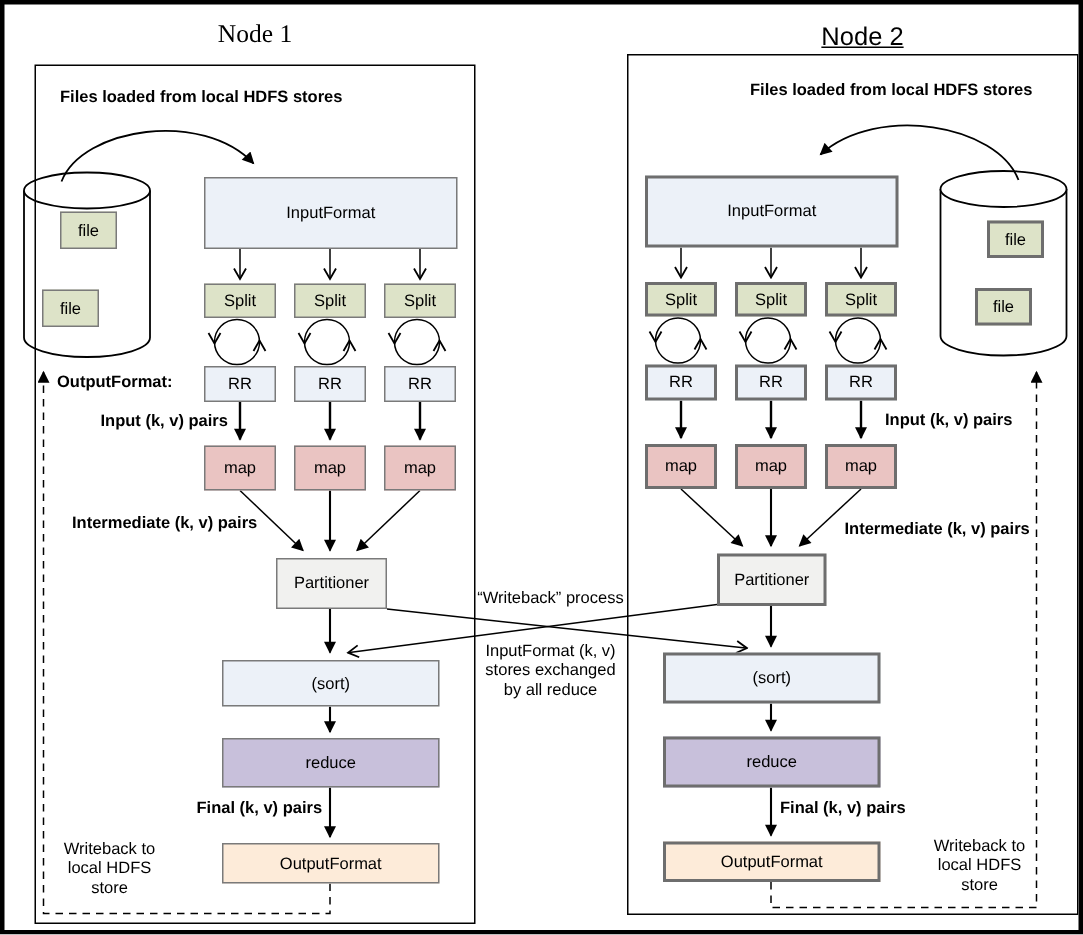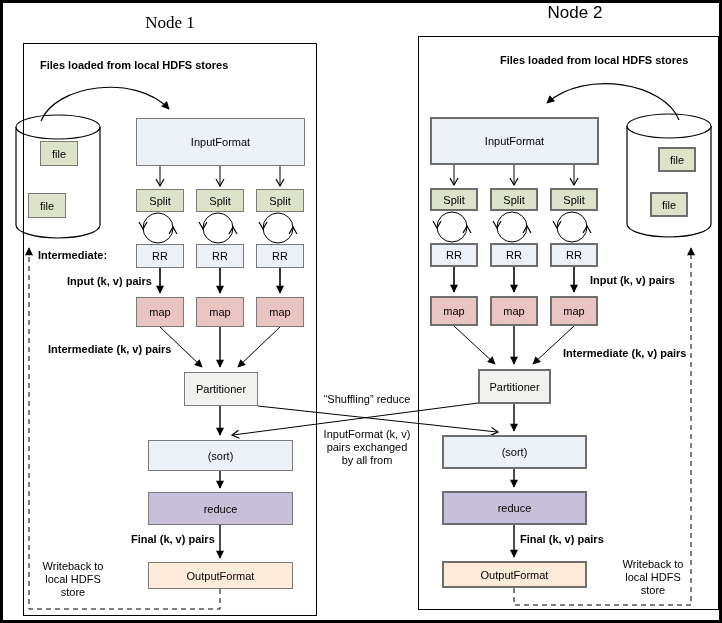--- a/index.html
+++ b/index.html
@@ -92,34 +92,34 @@
       <path d="M571,323 L530,361" marker-end="url(#mfill)"></path>
       <path d="M511,401 L511,428" stroke-width="1.4" marker-end="url(#mfill)"></path>
       <path d="M511,466 L511,484" stroke-width="1.4" marker-end="url(#mfill)"></path>
       <path d="M511,522 L511,554" stroke-width="1.4" marker-end="url(#mfill)"></path>
       <path d="M511,585 L511,602 L688,602 L688,245" stroke-dasharray="5,4" marker-end="url(#mfill)"></path>
       <path d="M475,400 L230,432" marker-end="url(#mvee)"></path>
     </g>
   </svg>
 
   <div class="ntitle" style="left:117px;top:10px;width:100px;font-family:Liberation Serif, serif;">Node 1</div>
-  <div class="ntitle" style="left:522px;top:0;width:100px;">Node 2</div>
+  <div class="ntitle" style="left:522px;top:12px;width:100px;text-decoration:underline;">Node 2</div>
   <div class="nodebox" style="left:20px;top:40px;width:294px;height:573px;"></div>
   <div class="nodebox" style="left:415px;top:33px;width:301px;height:574px;"></div>
 
   <div class="lbl" style="left:37px;top:56px;">Files loaded from local HDFS stores</div>
   <div class="b" style="left: 37px; top: 138px; width: 38px; height: 25px; background-color: rgb(221, 227, 200);">file</div>
   <div class="b" style="left: 25px; top: 190px; width: 38px; height: 25px; background-color: rgb(221, 227, 200);">file</div>
   <div class="b" style="left: 133px; top: 115px; width: 169px; height: 48px; background-color: rgb(236, 241, 248);">InputFormat</div>
 
   <div class="b" style="left: 133px; top: 186px; width: 48px; height: 23px; background-color: rgb(221, 227, 200);">Split</div>
   <div class="b" style="left: 193px; top: 186px; width: 48px; height: 23px; background-color: rgb(221, 227, 200);">Split</div>
   <div class="b" style="left: 253px; top: 186px; width: 48px; height: 23px; background-color: rgb(221, 227, 200);">Split</div>
 
-  <div class="lbl" style="left:35px;top:246px;">Intermediate:</div>
+  <div class="lbl" style="left:35px;top:246px;">OutputFormat:</div>
   <div class="b" style="left: 133px; top: 241px; width: 48px; height: 24px; background-color: rgb(236, 241, 248);">RR</div>
   <div class="b" style="left: 193px; top: 241px; width: 48px; height: 24px; background-color: rgb(236, 241, 248);">RR</div>
   <div class="b" style="left: 253px; top: 241px; width: 48px; height: 24px; background-color: rgb(236, 241, 248);">RR</div>
 
   <div class="lbl" style="left:64px;top:272px;">Input (k, v) pairs</div>
   <div class="b" style="left: 133px; top: 294px; width: 48px; height: 30px; background-color: rgb(234, 196, 194);">map</div>
   <div class="b" style="left: 193px; top: 294px; width: 48px; height: 30px; background-color: rgb(234, 196, 194);">map</div>
   <div class="b" style="left: 253px; top: 294px; width: 48px; height: 30px; background-color: rgb(234, 196, 194);">map</div>
 
   <div class="lbl" style="left:45px;top:340px;">Intermediate (k, v) pairs</div>
@@ -129,25 +129,25 @@
 
   <div class="lbl" style="left:128px;top:530px;">Final (k, v) pairs</div>
   <div class="b" style="left: 145px; top: 559px; width: 145px; height: 27px; background-color: rgb(253, 235, 217);">OutputFormat</div>
 
   <div class="lblc" style="left:28px;top:557px;width:84px;">
     <div>Writeback to</div>
     <div>local HDFS</div>
     <div>store</div>
   </div>
 
-  <div class="lblc" style="left:310px;top:390px;width:108px;">“Shuffling” reduce</div>
+  <div class="lblc" style="left:310px;top:390px;width:108px;">“Writeback” process</div>
   <div class="lblc" style="left:310px;top:425px;width:108px;">
     <div>InputFormat (k, v)</div>
-    <div>pairs exchanged</div>
-    <div>by all from</div>
+    <div>stores exchanged</div>
+    <div>by all reduce</div>
   </div>
 
   <div class="lbl" style="left:497px;top:51px;">Files loaded from local HDFS stores</div>
   <div class="b bb" style="left: 655px; top: 144px; width: 38px; height: 25px; background-color: rgb(221, 227, 200);">file</div>
   <div class="b bb" style="left: 647px; top: 189px; width: 38px; height: 25px; background-color: rgb(221, 227, 200);">file</div>
   <div class="b bb" style="left: 427px; top: 114px; width: 169px; height: 48px; background-color: rgb(236, 241, 248);">InputFormat</div>
 
   <div class="b bb" style="left: 427px; top: 185px; width: 48px; height: 23px; background-color: rgb(221, 227, 200);">Split</div>
   <div class="b bb" style="left: 487px; top: 185px; width: 48px; height: 23px; background-color: rgb(221, 227, 200);">Split</div>
   <div class="b bb" style="left: 547px; top: 185px; width: 48px; height: 23px; background-color: rgb(221, 227, 200);">Split</div>

